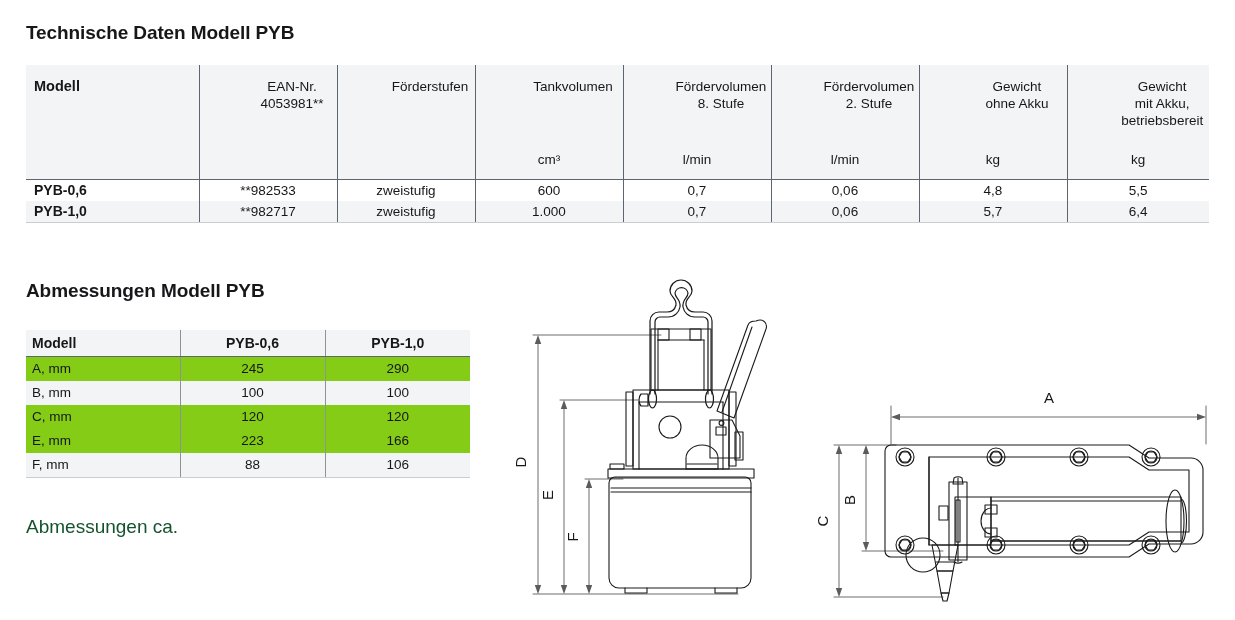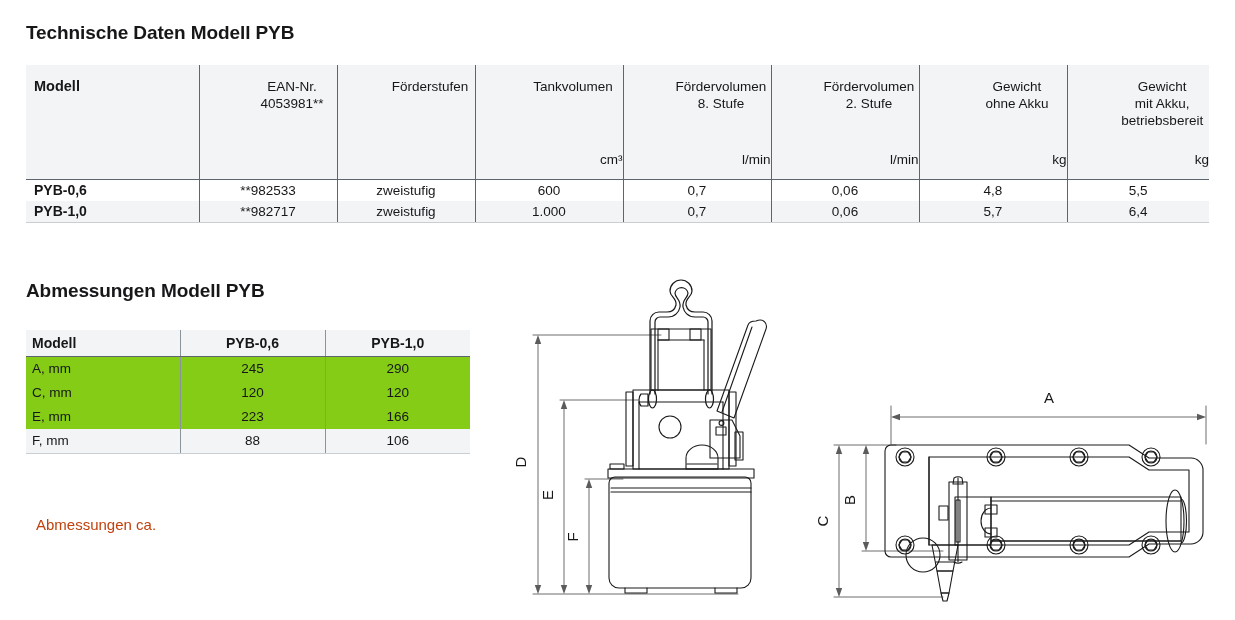--- a/index.html
+++ b/index.html
@@ -68,21 +68,21 @@
     padding-left: 8px;
     font-size: 14.5px;
   }
   #specs-table .hdr-row th.num { text-align: center; }
   .hdr-main { display: block; }
   .hdr-unit {
     display: block;
     position: absolute;
     left: 0; right: 0;
     bottom: 11px;
-    text-align: right;
+    text-align: center;
   }
   #specs-table tbody td {
     height: 21px;
     line-height: 21px;
     font-size: 13.5px;
     text-align: center;
   }
   #specs-table tbody td.sep { border-left: 1.4px solid #5d666e; }
   #specs-table tbody td.c-model {
     text-align: left;
@@ -123,24 +123,24 @@
     text-align: left;
     padding-left: 6px;
   }
   #dims-table tbody td.sep { border-left: 1.4px solid #8c949b; }
   #dims-table tbody tr.odd td  { background: #84cc16; margin-left: 16px; }
   #dims-table tbody tr.even td { background: #f2f4f6; }
   #dims-table tbody tr:last-child td { border-bottom: 1.4px solid #c9ced3; }
 
   #dims-note {
     position: absolute;
-    left: 36px;
+    left: 26px;
     top: 516px;
-    font-size: 15px;
-    color: #c2410c;
+    font-size: 19px;
+    color: #14532d;
   }
 
   
   .drawing {
     position: absolute;
   }
   #drawing-side { left: 498px; top: 272px; }
   #drawing-top  { left: 818px; top: 382px; }
   .dim-label {
     font-family: "Liberation Sans", sans-serif;
@@ -241,20 +241,25 @@
       <th class="sep">PYB-0,6</th>
       <th class="sep">PYB-1,0</th>
     </tr>
   </thead>
   <tbody>
     <tr class="odd">
       <td class="c-label">A, mm</td>
       <td class="sep">245</td>
       <td class="sep">290</td>
     </tr>
+    <tr class="even">
+      <td class="c-label">B, mm</td>
+      <td class="sep">100</td>
+      <td class="sep">100</td>
+    </tr>
     <tr class="odd">
       <td class="c-label">C, mm</td>
       <td class="sep">120</td>
       <td class="sep">120</td>
     </tr>
     <tr class="odd">
       <td class="c-label">E, mm</td>
       <td class="sep">223</td>
       <td class="sep">166</td>
     </tr>

